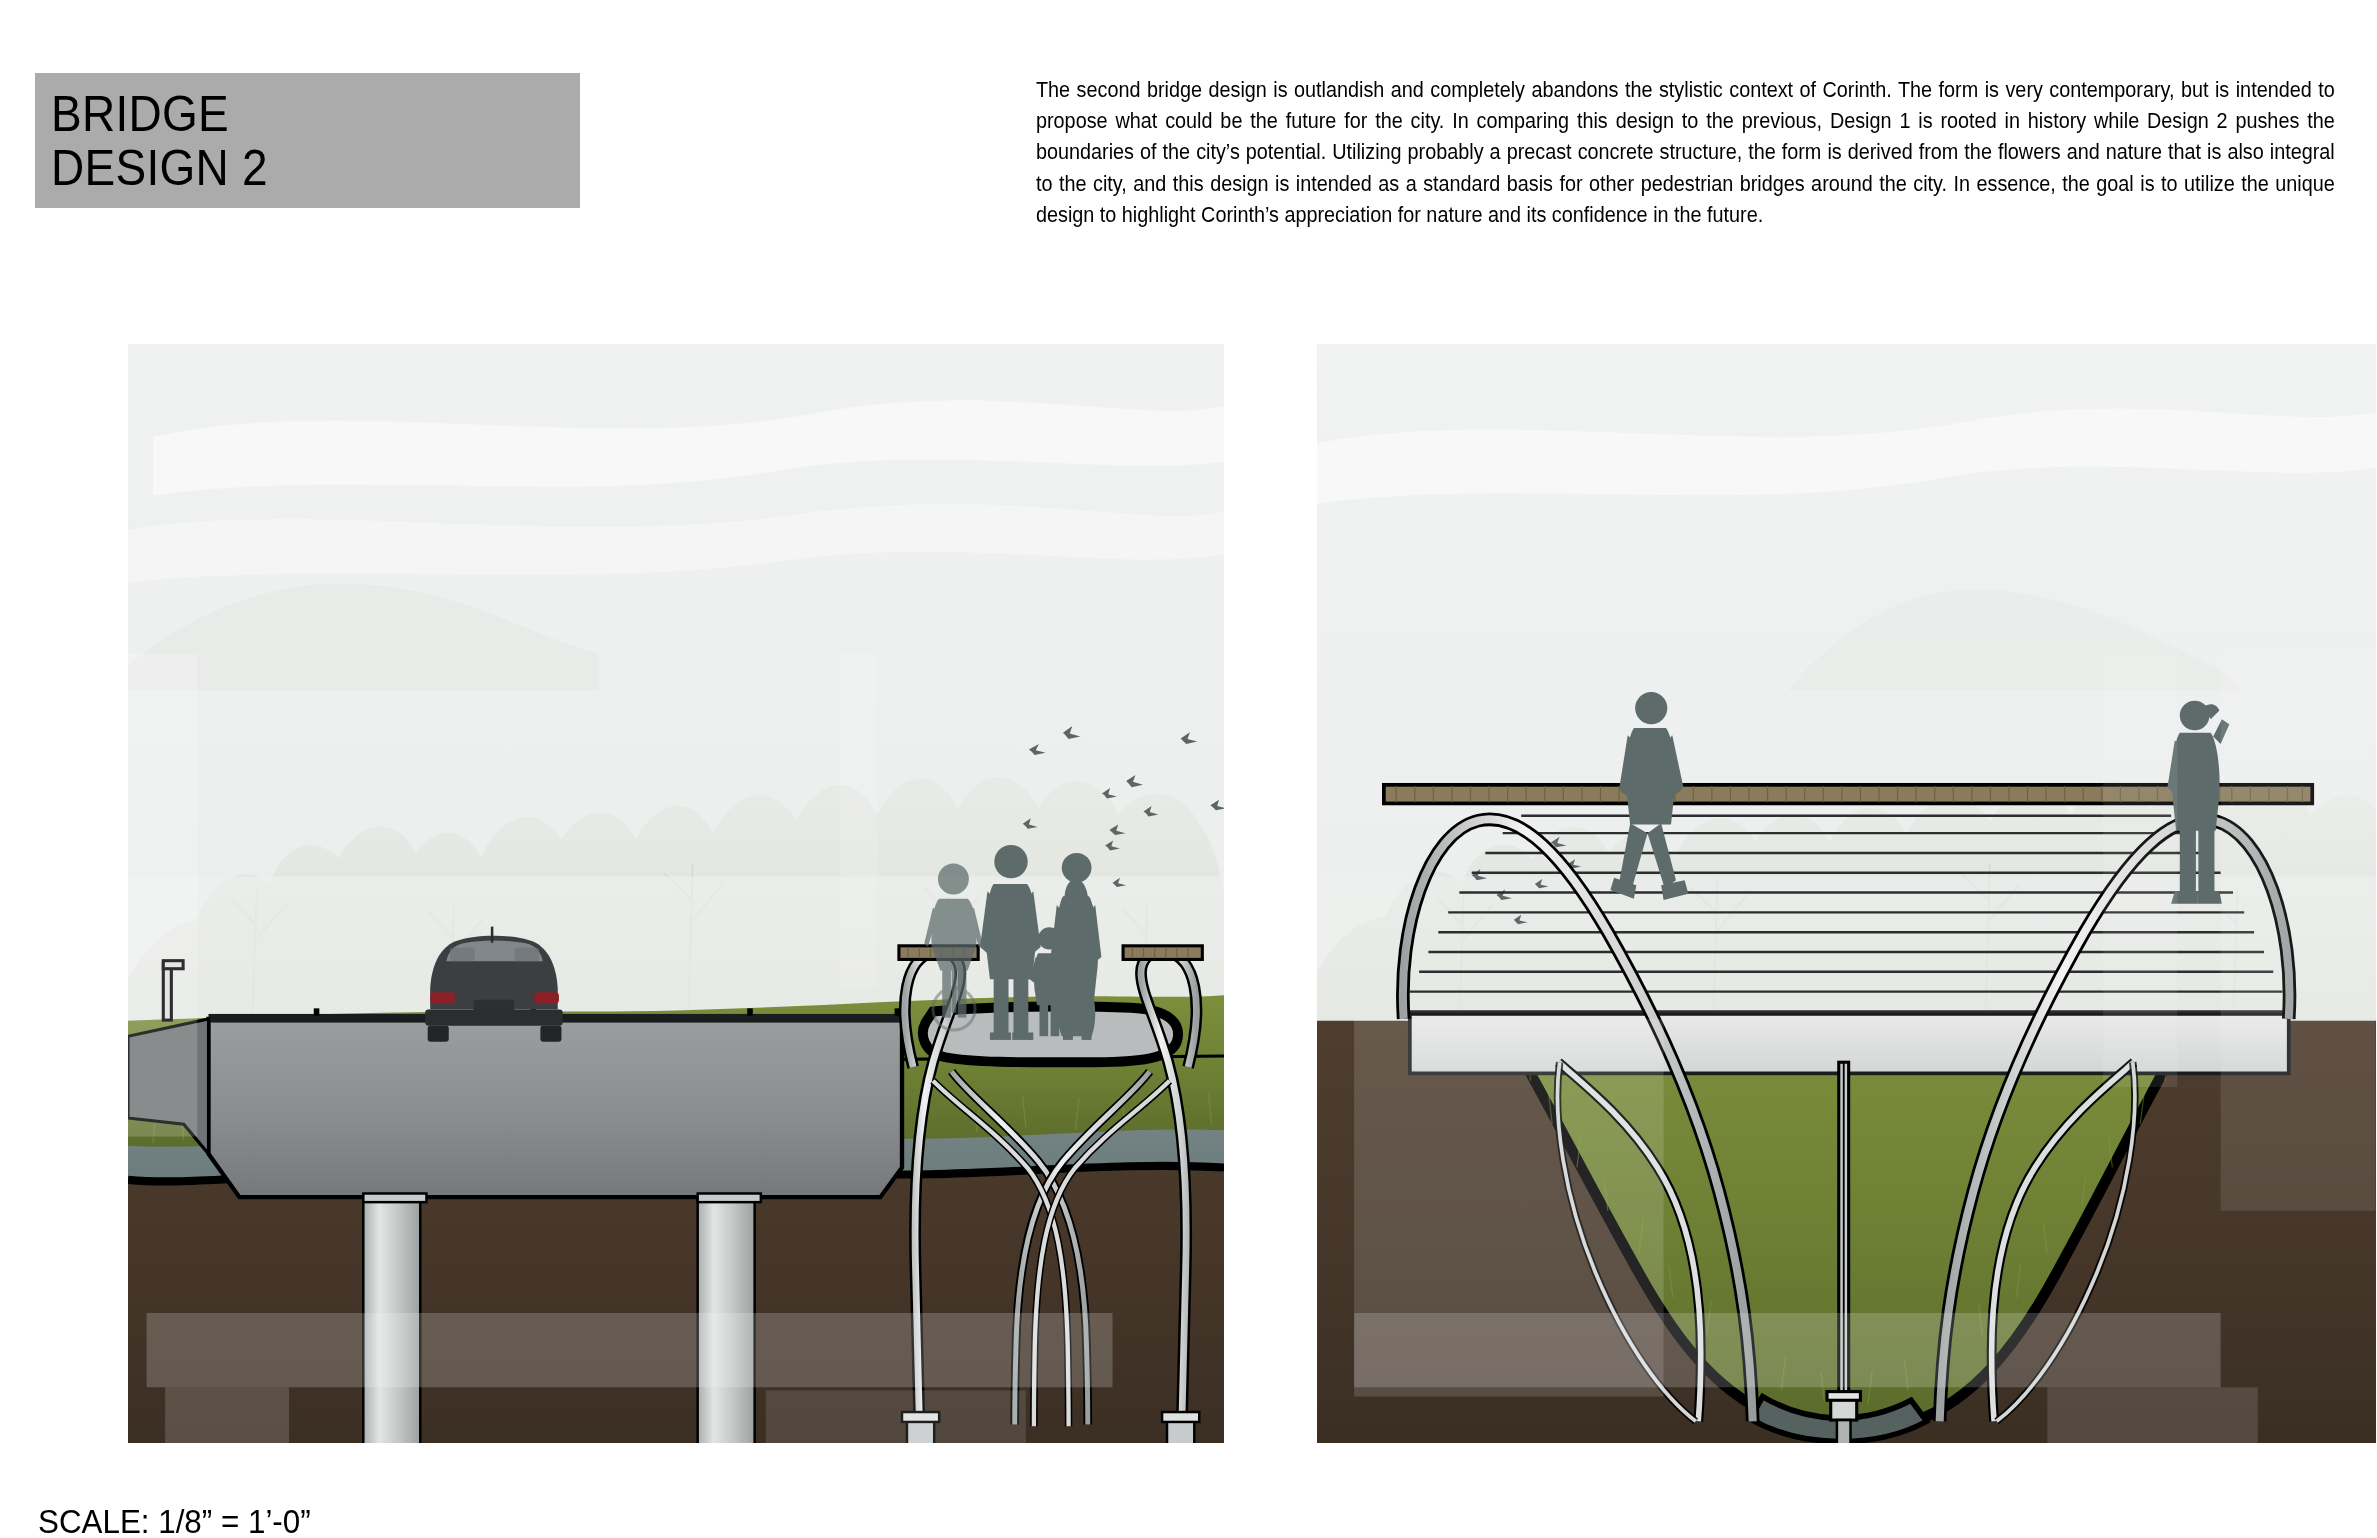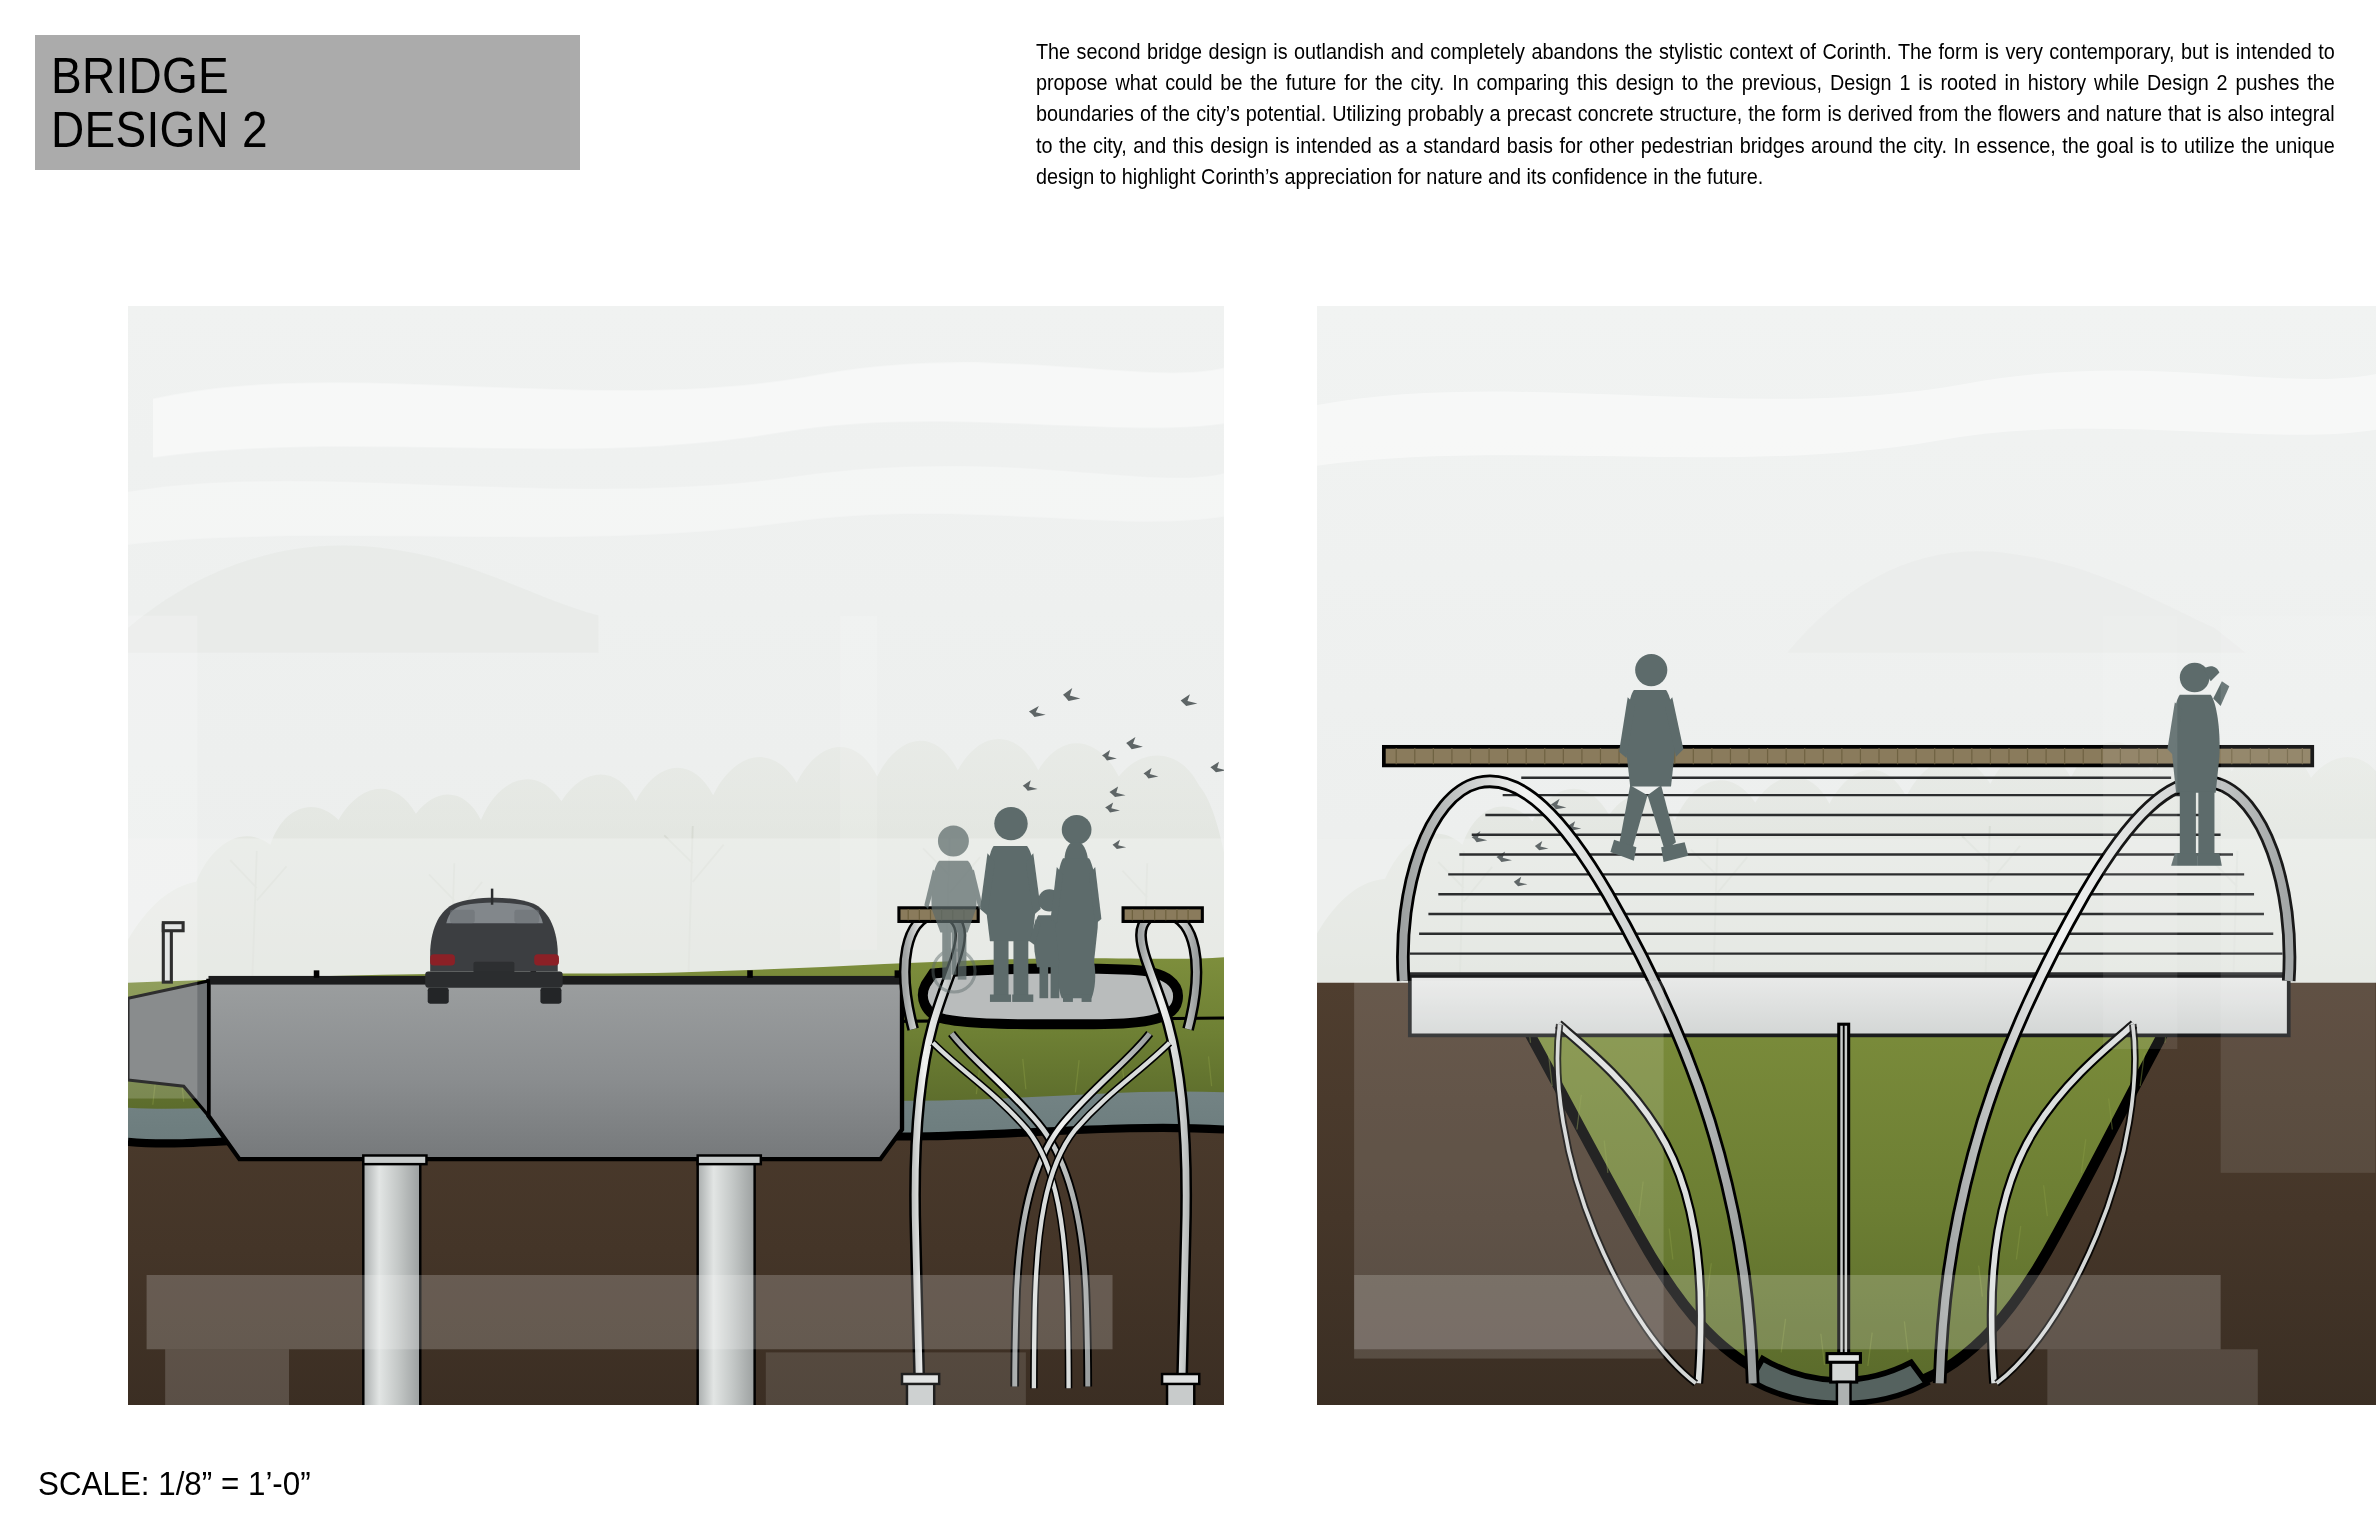--- a/index.html
+++ b/index.html
@@ -4,21 +4,21 @@
 <title>Bridge Design 2 — Presentation Board</title>
 <style>
   html,body{margin:0;padding:0;}
   body{
     width:2377px;height:1539px;
     background:#ffffff;
     font-family:"Liberation Sans", sans-serif;
     overflow:hidden;
     position:relative;
   }
-  .board{position:absolute;inset:0;}
+  .board{position:absolute;inset:0;margin-top:38px;}
 
   
   .title-block{
     position:absolute;left:35px;top:35px;width:545px;height:135px;
     background:#ababab;
     display:flex;flex-direction:column;justify-content:center;
     padding-left:16px;box-sizing:border-box;
   }
   .title-line{
     font-family:"Liberation Sans", sans-serif;

